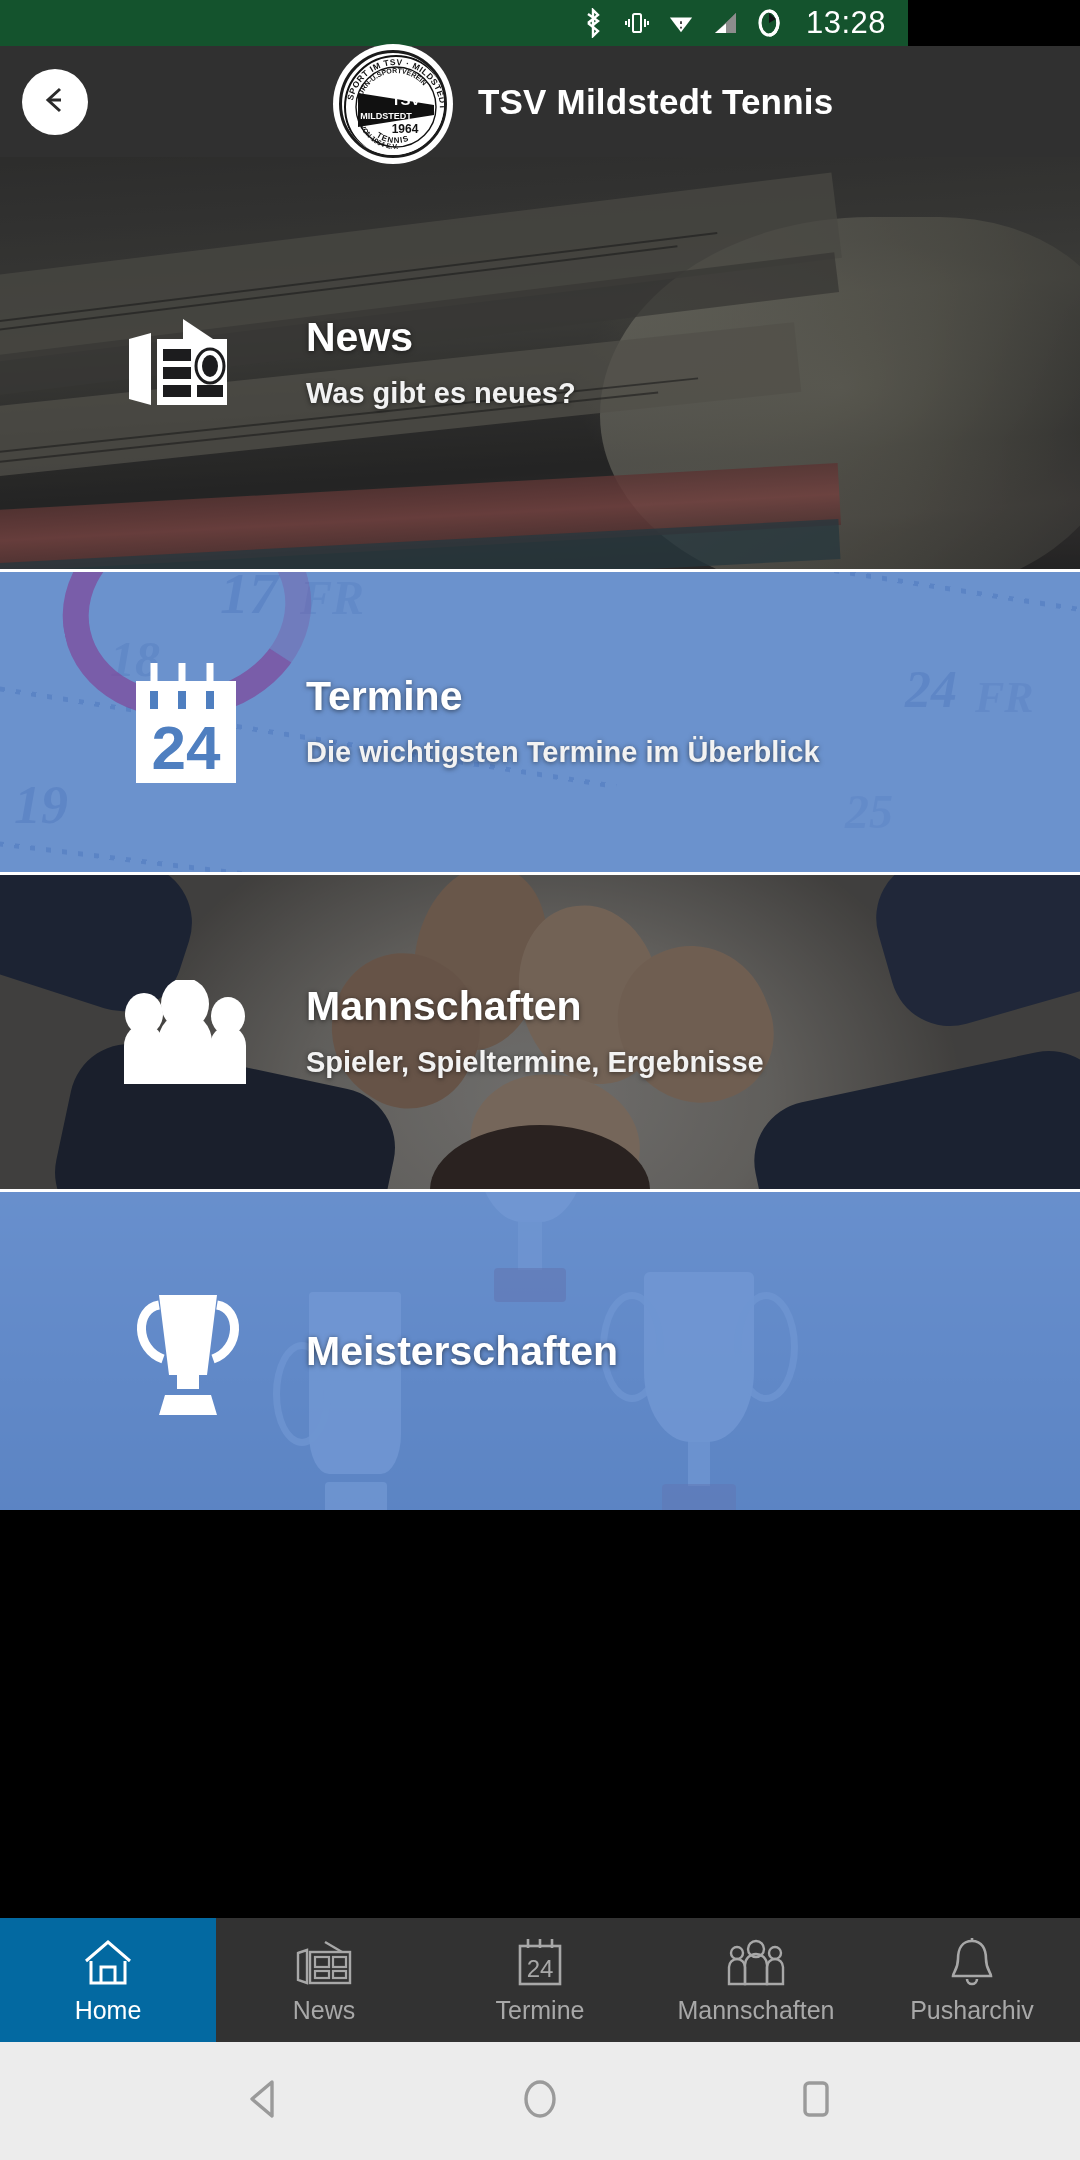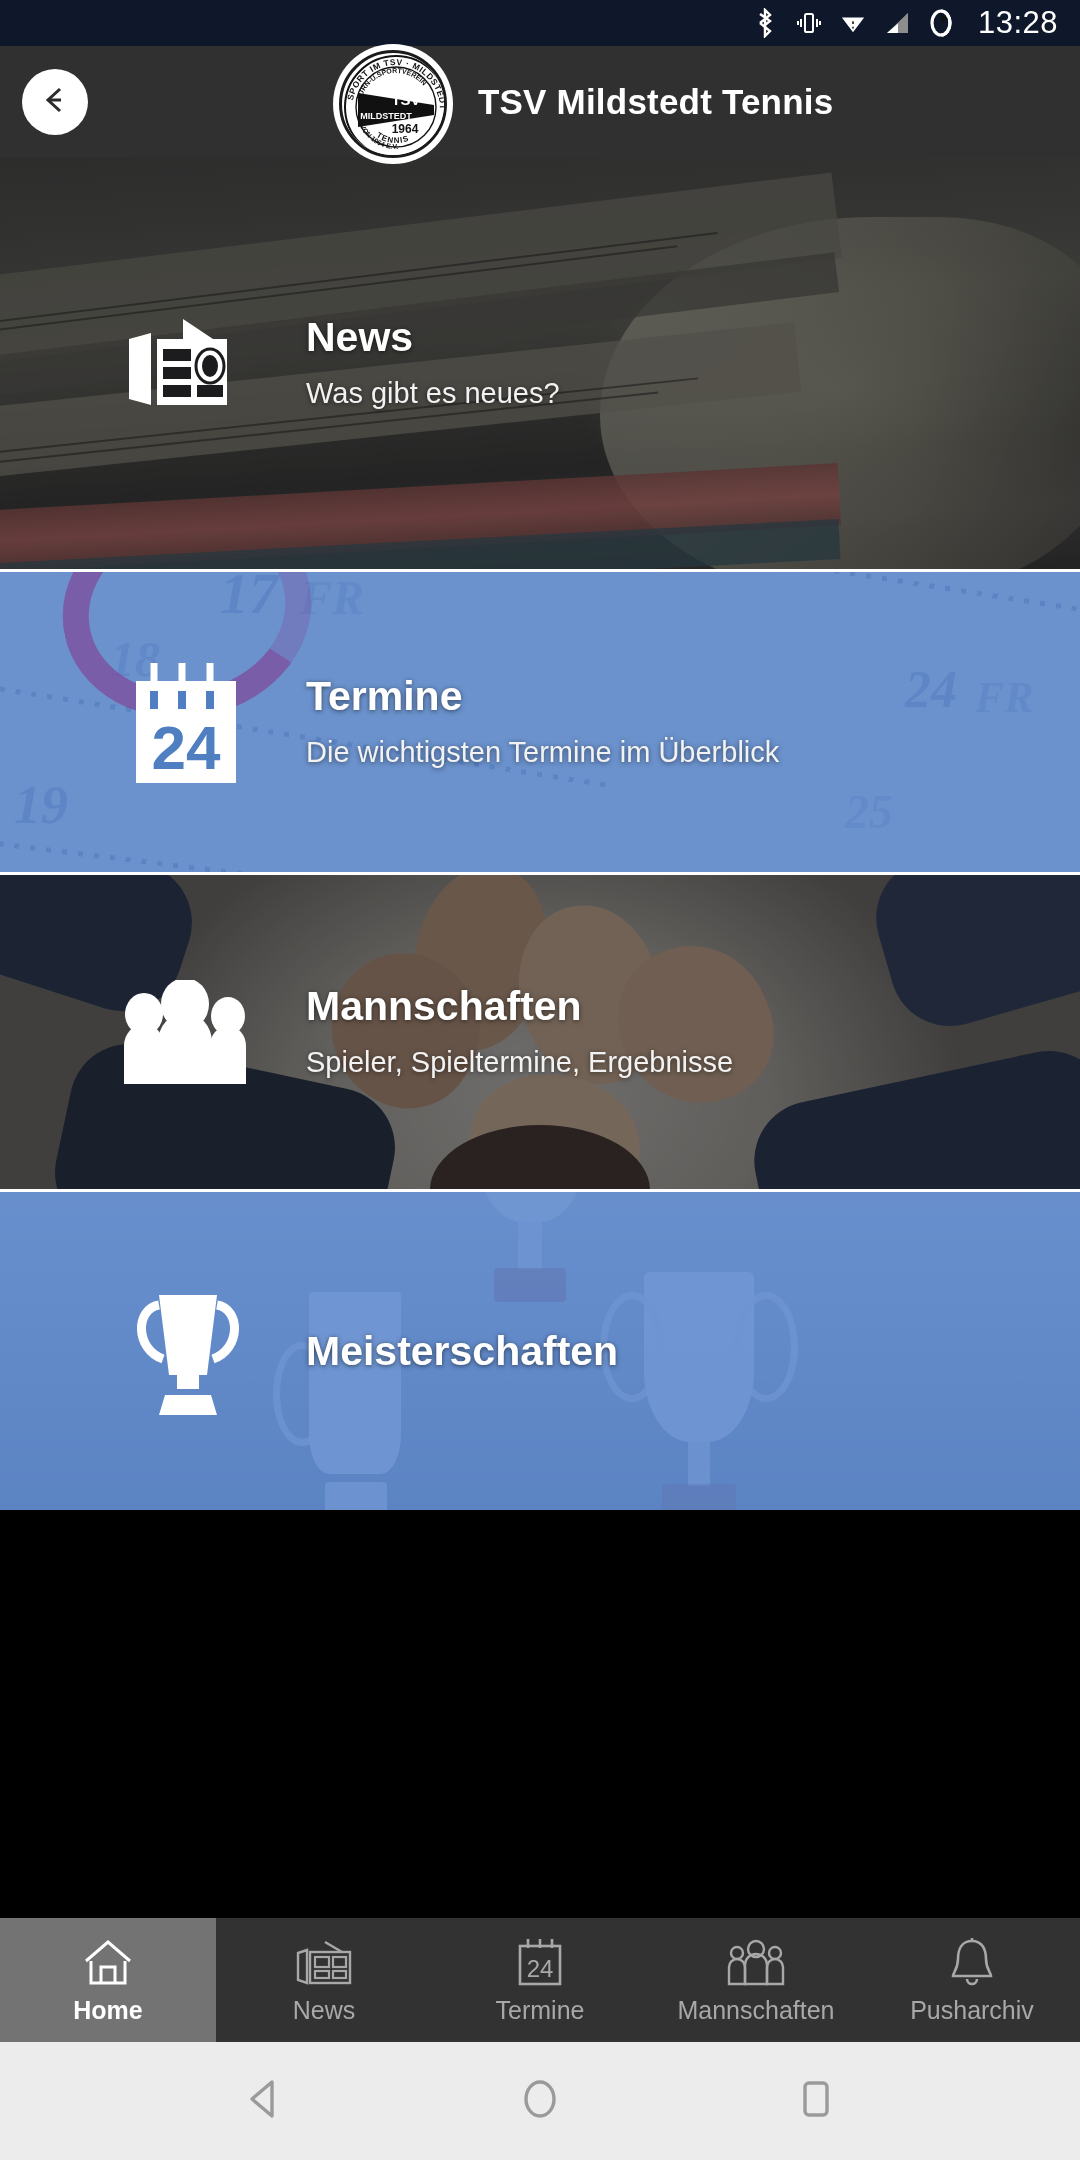--- a/index.html
+++ b/index.html
@@ -6,22 +6,22 @@
   html, body {
     width:1080px; height:2160px;
     background:#000;
     font-family:"Liberation Sans", sans-serif;
     overflow:hidden;
   }
   #screen { position:relative; width:1080px; height:2160px; overflow:hidden; }
 
   
   .statusbar{
-    position:absolute; top:0; left:0; width:1080px; height:46px;
-    background:#0f172a; display:flex; align-items:center;
+    position:absolute; top:0; left:0; width:908px; height:46px;
+    background:#14532d; display:flex; align-items:center;
     justify-content:flex-end; padding-right:22px; gap:18px;
   }
   .statusbar .sicon{ width:26px; height:30px; display:flex; align-items:center; justify-content:center; }
   .statusbar .clock{ color:#fff; font-size:31px; letter-spacing:.5px; margin-left:6px; }
 
   
   .appbar{
     position:absolute; top:46px; left:0; width:1080px; height:111px;
     background:#303030; display:flex; align-items:center;
   }
@@ -59,20 +59,21 @@
     display:flex; align-items:center; justify-content:center;
   }
   .tile .texts{ margin-left:52px; }
   .tile .title{
     color:#fff; font-size:41px; font-weight:bold; line-height:1.18;
     text-shadow:0 1px 5px rgba(0,0,0,.55);
   }
   .tile .sub{
     color:#f2f2f2; font-size:29px; line-height:1.35; margin-top:12px;
     text-shadow:0 1px 5px rgba(0,0,0,.55);
+    font-weight:bold;
   }
   .tile.sep{ border-bottom:3px solid #ffffff; }
 
   
   .news-bg{
     background:
       radial-gradient(ellipse 380px 210px at 840px 230px, rgba(150,148,130,.65), rgba(60,58,52,0) 70%),
       linear-gradient(176deg,#3b3b38 0%,#4a4a45 26%,#55554d 40%,#3a3a36 58%,#2b2b29 72%,#433e3c 86%,#2a2a28 100%);
   }
   .paper{ position:absolute; background:#6f6e62; opacity:.75; }
@@ -132,21 +133,21 @@
 
   
   .bottomnav{
     position:absolute; top:1918px; left:0; width:1080px; height:124px;
     background:#323232; display:flex;
   }
   .navitem{
     flex:1 1 0; display:flex; flex-direction:column;
     align-items:center; justify-content:center; gap:9px;
   }
-  .navitem.active{ background:#737373;font-weight:bold; }
+  .navitem.active{ background:#0369a1; }
   .navitem .nlabel{ font-size:25px; color:#a8a8a8; }
   .navitem.active .nlabel{ color:#ffffff; }
   .navitem .nicon{ height:52px; display:flex; align-items:flex-end; justify-content:center; }
 
   
   .sysnav{
     position:absolute; top:2042px; left:0; width:1080px; height:118px;
     background:#ececec; display:flex; align-items:center; justify-content:center; gap:210px;
   }
   .sysnav .sbtn{ width:66px; height:66px; display:flex; align-items:center; justify-content:center; }

